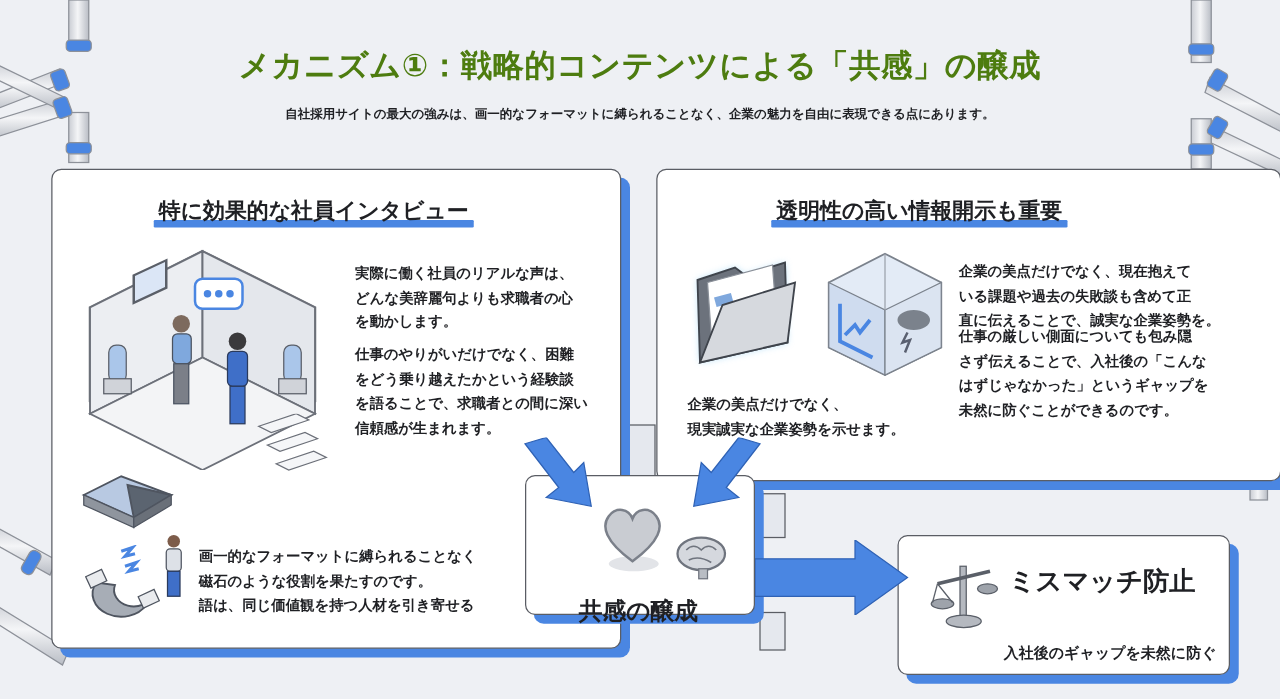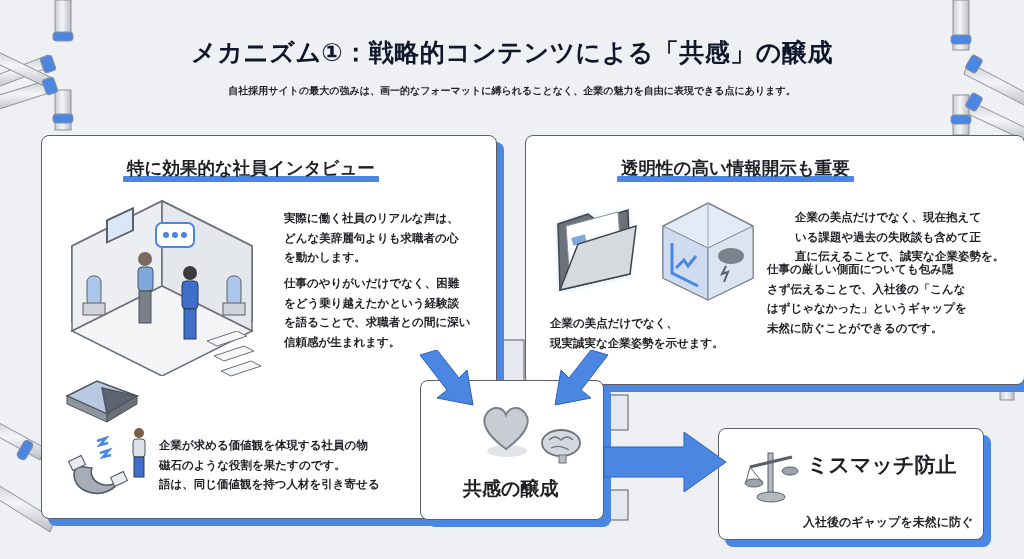--- a/index.html
+++ b/index.html
@@ -6,21 +6,21 @@
   html, body { width: 1024px; height: 559px; overflow: hidden; }
   body {
     position: relative;
     background: #eef0f4;
     font-family: "DejaVu Sans", "Liberation Sans", sans-serif;
     color: #1f2024;
   }
   .bg-pipes { position: absolute; left: 0; top: 0; width: 1024px; height: 559px; z-index: 0; }
   .title {
     position: absolute; left: 0; top: 36px; width: 1024px; text-align: center;
-    font-size: 25px; font-weight: bold; color: #0f172a; letter-spacing: 0.5px; z-index: 2;
+    font-size: 25px; font-weight: bold; color: #4d7c0f; letter-spacing: 0.5px; z-index: 2;
   }
   .subtitle {
     position: absolute; left: 0; top: 84px; width: 1024px; text-align: center;
     font-size: 10px; font-weight: bold; color: #1f2024; z-index: 2;
   }
   .card {
     position: absolute; background: #fff; border: 1.5px solid #5a5d64; border-radius: 8px;
     box-shadow: 7px 7px 0 #4a86e2; z-index: 2; padding-left: 40px;
   }
   .card-title {
@@ -171,21 +171,21 @@
     <div>どんな美辞麗句よりも求職者の心</div>
     <div>を動かします。</div>
   </div>
   <div class="para" style="left:242px; top:138px;">
     <div>仕事のやりがいだけでなく、困難</div>
     <div>をどう乗り越えたかという経験談</div>
     <div>を語ることで、求職者との間に深い</div>
     <div>信頼感が生まれます。</div>
   </div>
   <div class="para" style="left:117px; top:300px;">
-    <div>企業が求める価値観を体現する社員の物</div>
+    <div>画一的なフォーマットに縛られることなく</div>
     <div>磁石のような役割を果たすのです。</div>
     <div>語は、同じ価値観を持つ人材を引き寄せる</div>
   </div>
 </div>
 
 <div class="card" style="left:525px; top:135px; width:500px; height:250px;">
   <div class="card-title" style="left:95px; top:20px;">
     <span class="hl"></span>
     <span class="txt">透明性の高い情報開示も重要</span>
   </div>
@@ -215,34 +215,34 @@
     <g>
       <ellipse cx="73" cy="58" rx="13" ry="8" fill="#7b828c"></ellipse>
       <path d="M68 68 L64 76 L70 74 L66 84" fill="none" stroke="#5a6070" stroke-width="2"></path>
     </g>
   </svg>
 
   <div class="para" style="left:24px; top:178px;">
     <div>企業の美点だけでなく、</div>
     <div>現実誠実な企業姿勢を示せます。</div>
   </div>
-  <div class="para" style="left:241px; top:72px;margin-left:28px;">
+  <div class="para" style="left:241px; top:72px;">
     <div>企業の美点だけでなく、現在抱えて</div>
     <div>いる課題や過去の失敗談も含めて正</div>
     <div>直に伝えることで、誠実な企業姿勢を。</div>
   </div>
   <div class="para" style="left:241px; top:124px;">
     <div>仕事の厳しい側面についても包み隠</div>
     <div>さず伝えることで、入社後の「こんな</div>
     <div>はずじゃなかった」というギャップを</div>
     <div>未然に防ぐことができるのです。</div>
   </div>
 </div>
 
-<div class="card" style="left:420px; top:380px; width:184px; height:140px;font-family:Liberation Serif, serif;">
+<div class="card" style="left:420px; top:380px; width:184px; height:112px;font-family:Liberation Serif, serif;">
   <svg class="illu" style="left:58px; top:20px;" width="55" height="58" viewBox="0 0 55 58">
     <ellipse cx="28" cy="50" rx="20" ry="6" fill="#e2e4e8"></ellipse>
     <path d="M27 48 C5 32 2 20 8 12 C14 4 24 6 27 14 C30 6 40 4 46 12 C52 20 49 32 27 48 Z" fill="#c9ccd2" stroke="#7b808a" stroke-width="2"></path>
   </svg>
   <svg class="illu" style="left:118px; top:45px;" width="45" height="42" viewBox="0 0 45 42">
     <ellipse cx="22" cy="17" rx="19" ry="13" fill="#d5d8de" stroke="#6f747e" stroke-width="1.8"></ellipse>
     <path d="M10 14 Q16 8 22 14 Q28 8 34 14 M12 22 Q20 18 30 24" fill="none" stroke="#6f747e" stroke-width="1.3"></path>
     <rect x="20" y="29" width="7" height="8" fill="#b9bdc4" stroke="#6f747e"></rect>
   </svg>
   <div class="center-label" style="left:42px; top:95px;">共感の醸成</div>

